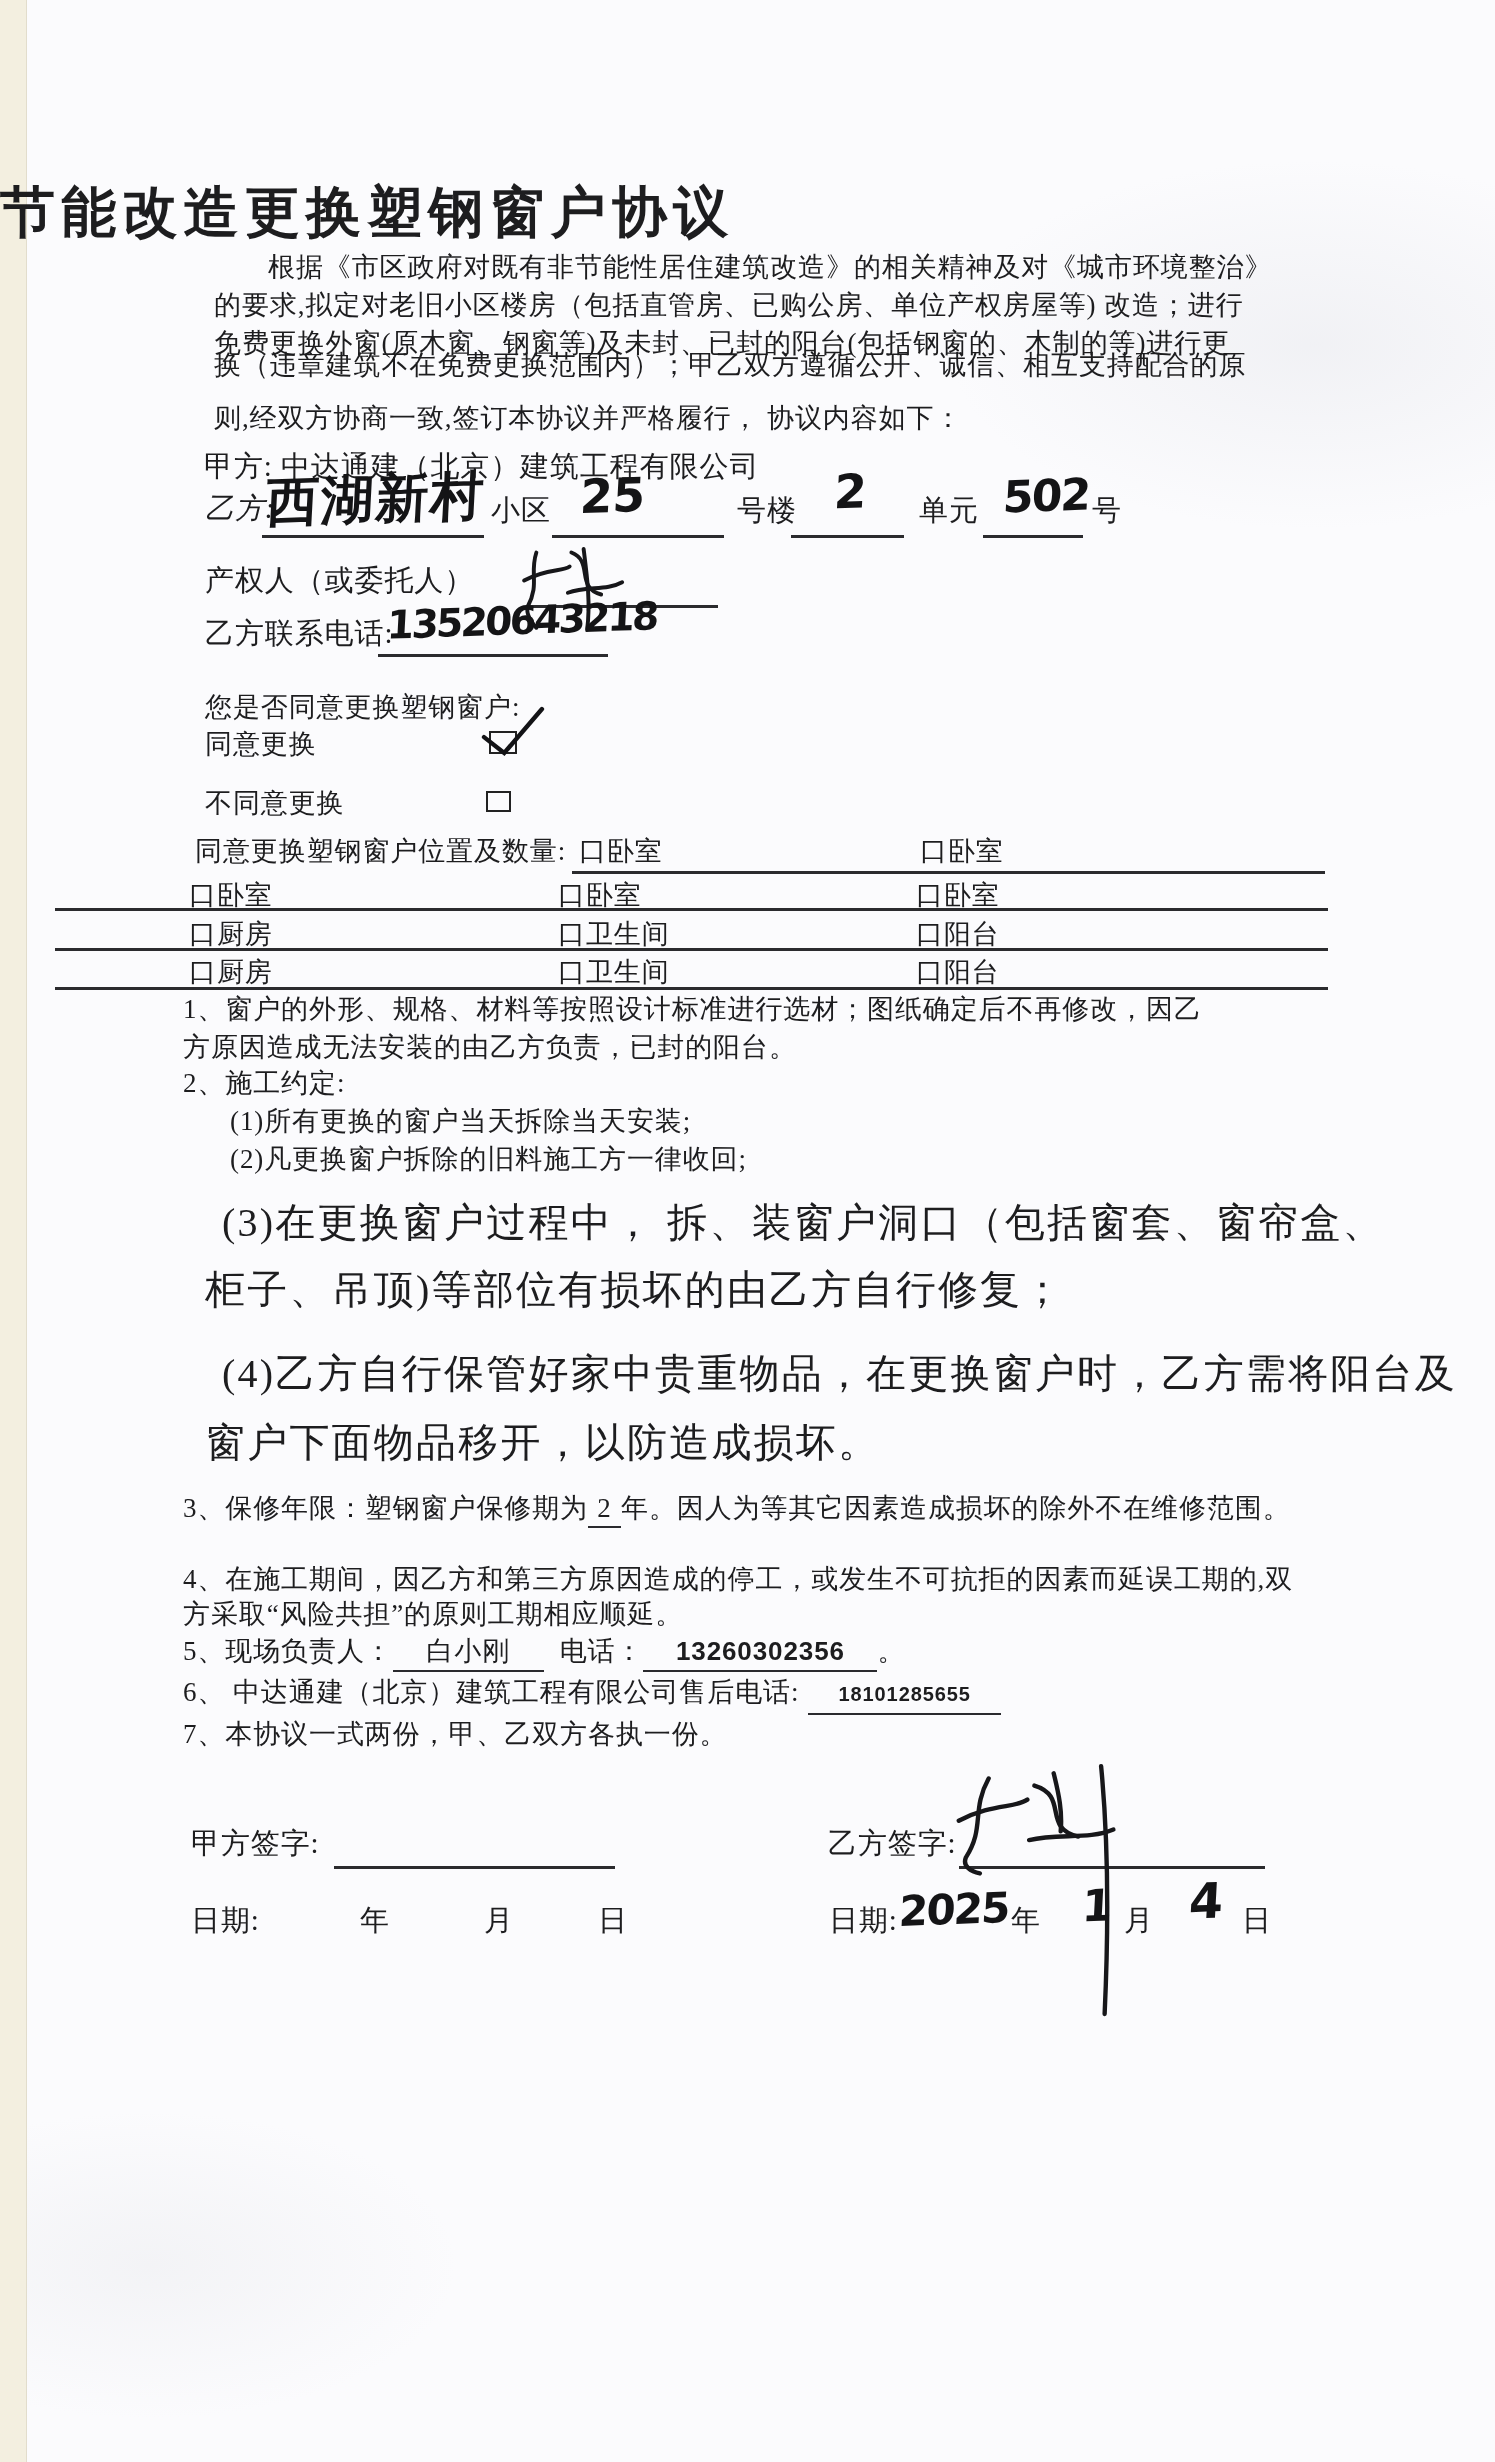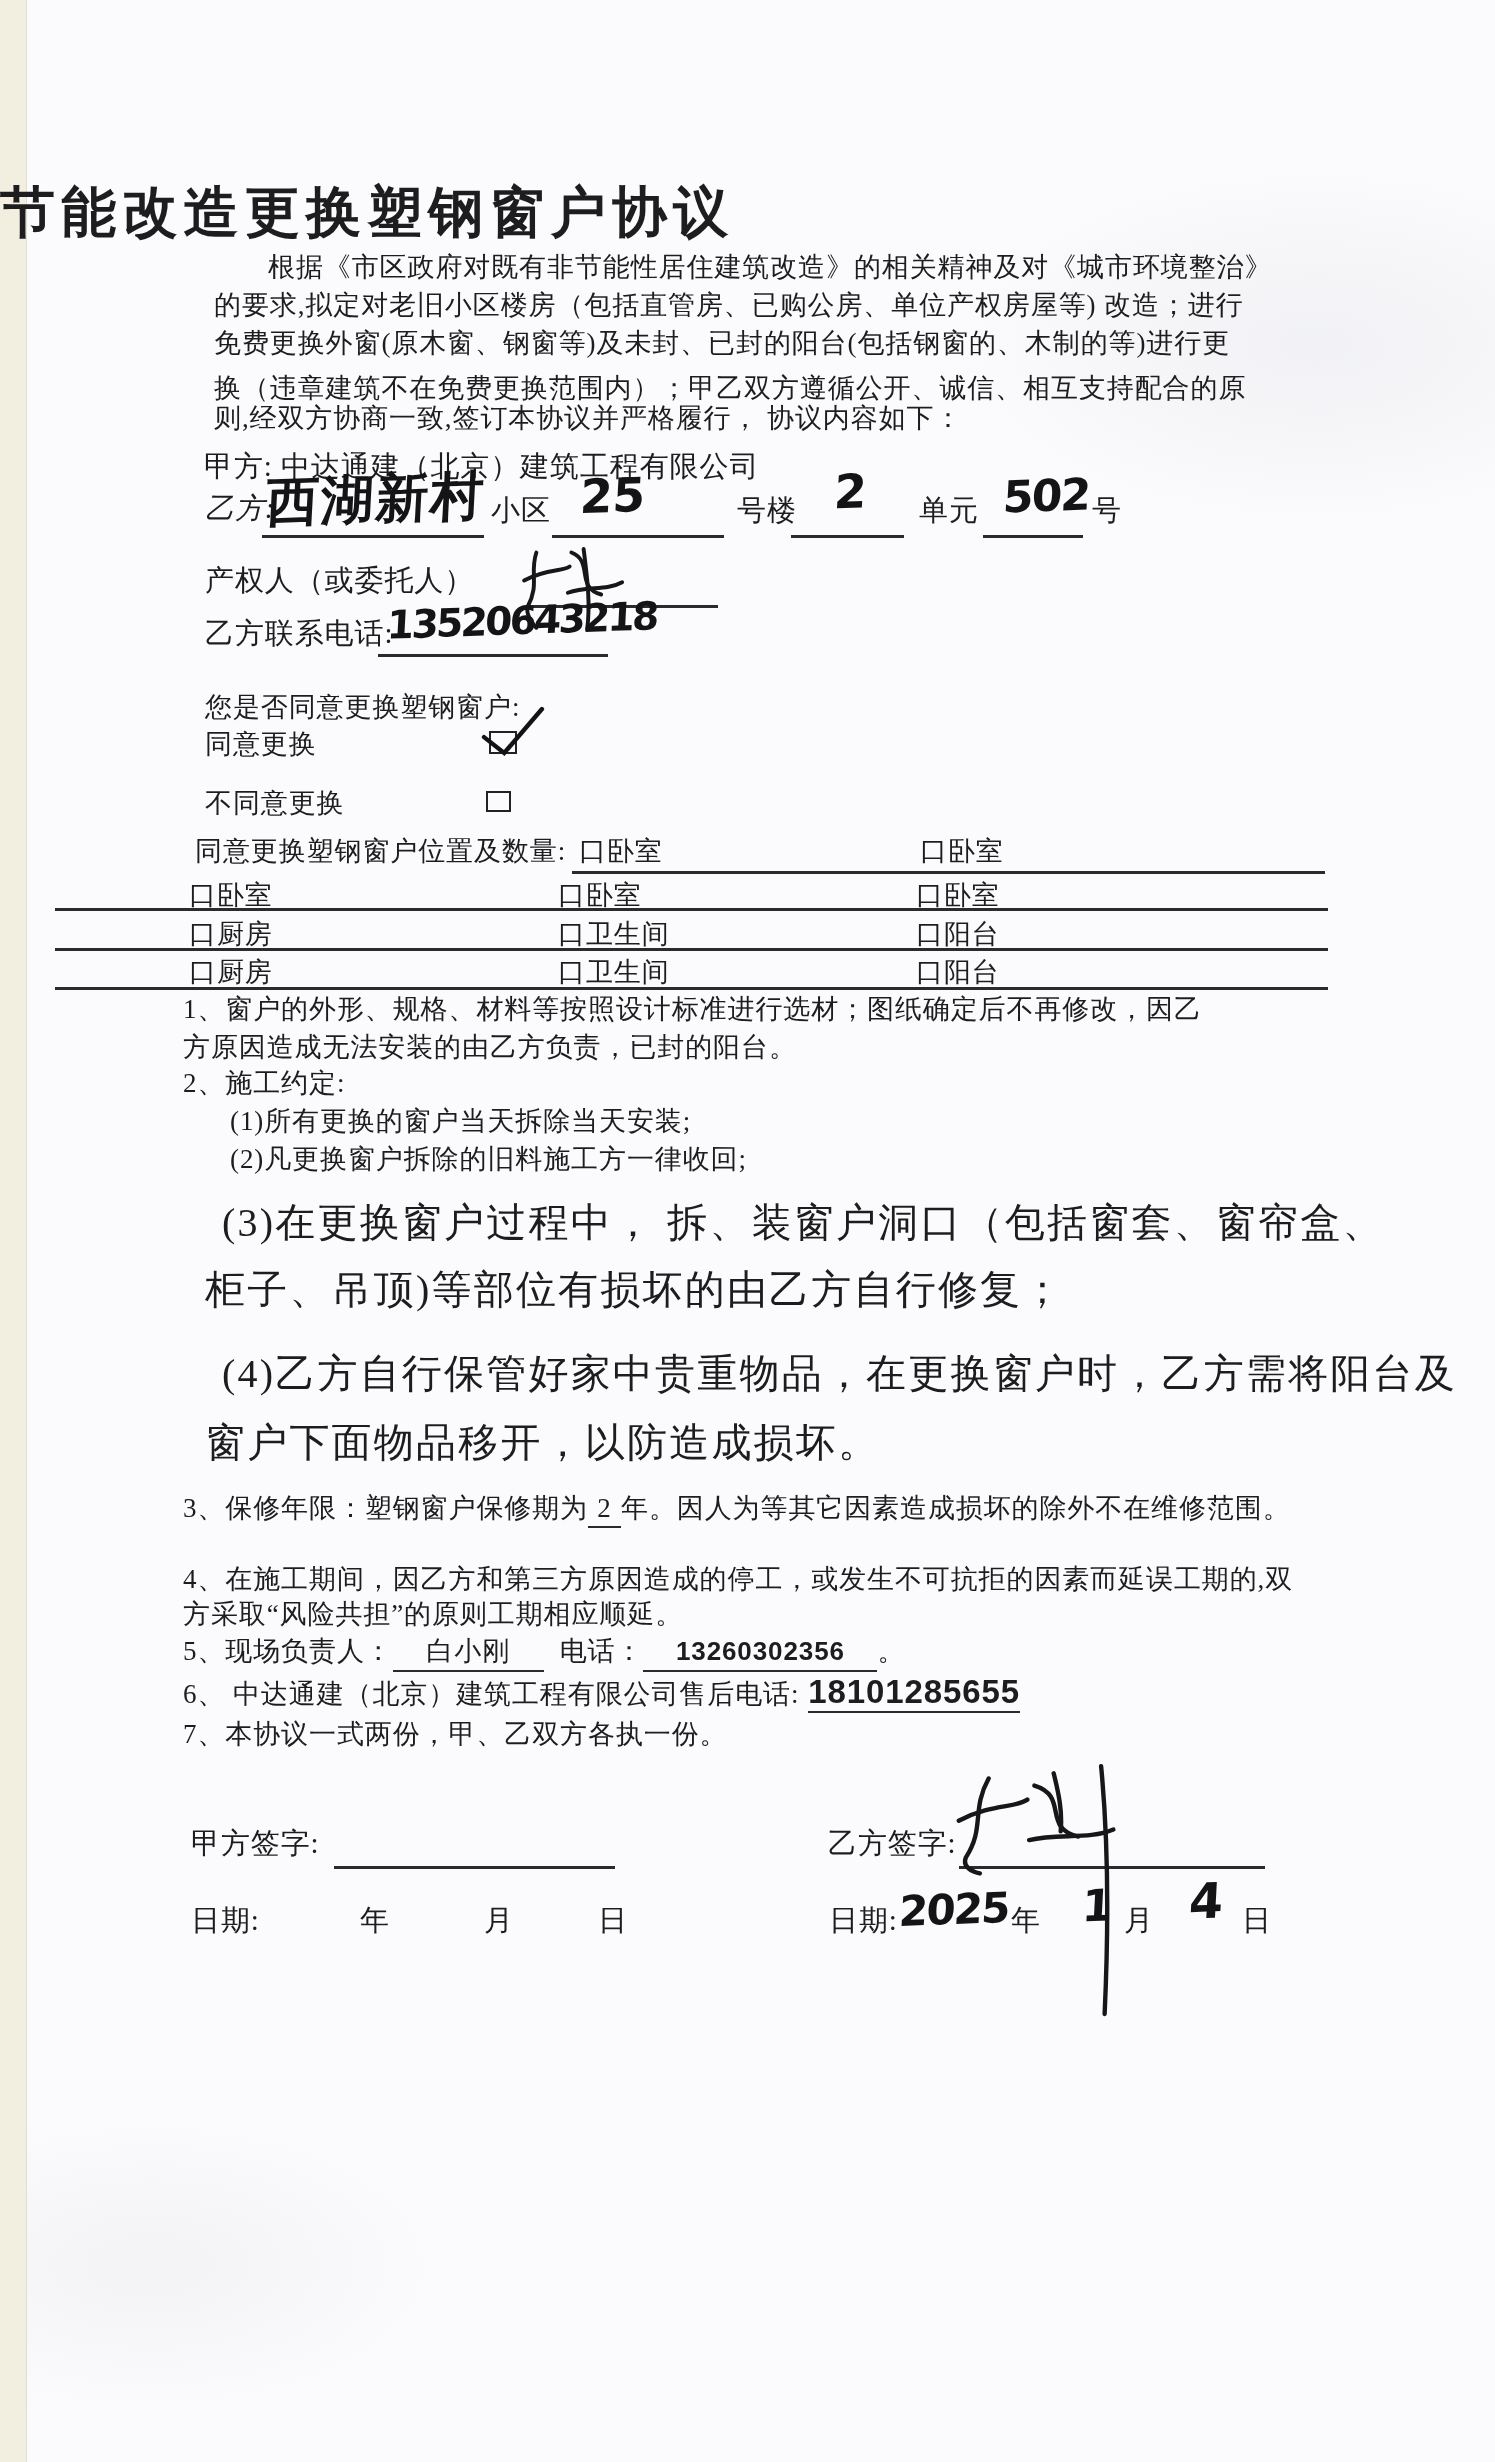--- a/index.html
+++ b/index.html
@@ -29,21 +29,21 @@
 <body>
 
 <div class="page">
   <div class="edge"></div>
 
   <div class="abs title" style="top:176px;left:0;">节能改造更换塑钢窗户协议</div>
 
   <div class="abs t" style="top:286px;left:214px;">的要求,拟定对老旧小区楼房（包括直管房、已购公房、单位产权房屋等) 改造；进行</div>
   <div class="abs t" style="top:248px;left:268px;">根据《市区政府对既有非节能性居住建筑改造》的相关精神及对《城市环境整治》</div>
   <div class="abs t" style="top:324px;left:214px;">免费更换外窗(原木窗、钢窗等)及未封、已封的阳台(包括钢窗的、木制的等)进行更</div>
-  <div class="abs t" style="top:369px;left:214px;text-align:right;">换（违章建筑不在免费更换范围内）；甲乙双方遵循公开、诚信、相互支持配合的原</div>
+  <div class="abs t" style="top:346px;left:214px;text-align:right;">换（违章建筑不在免费更换范围内）；甲乙双方遵循公开、诚信、相互支持配合的原</div>
   <div class="abs t" style="top:399px;left:214px;text-align:right;">则,经双方协商一致,签订本协议并严格履行， 协议内容如下：</div>
 
   <div class="abs t34" style="top:447px;left:204px;">甲方: 中达通建（北京）建筑工程有限公司</div>
 
   <div class="abs t34" style="top:489px;left:205px;font-style:italic;">乙方:</div>
   <span class="abs hw" style="top:464px;left:266px;font-size:53px;letter-spacing:1.8px;">西湖新村</span>
   <div class="hline" style="top:535px;left:262px;width:222px;"></div>
   <div class="abs t34" style="top:491px;left:491px;">小区</div>
   <span class="abs hw" style="top:468px;left:580px;font-size:47px;">25</span>
   <div class="hline" style="top:535px;left:552px;width:172px;"></div>
@@ -115,21 +115,21 @@
     <span>3、保修年限：塑钢窗户保修期为</span><span class="ul" style="min-width:33px;">2</span><span>年。因人为等其它因素造成损坏的除外不在维修范围。</span>
   </div>
 
   <div class="abs t wrap" style="top:1562px;left:183px;width:1136px;line-height:35px;white-space:normal;">4、在施工期间，因乙方和第三方原因造成的停工，或发生不可抗拒的因素而延误工期的,双方采取“风险共担”的原则工期相应顺延。</div>
 
   <div class="abs t" style="top:1632px;left:183px;">
     <span>5、现场负责人：</span><span class="ul" style="min-width:151px;">白小刚</span><span style="padding-left:16px;">电话：</span><span class="ul mono-num" style="min-width:234px;font-size:26px;">13260302356</span><span>。</span>
   </div>
 
   <div class="abs t" style="top:1673px;left:183px;">
-    <span>6、 中达通建（北京）建筑工程有限公司售后电话:</span><span class="ul mono-num" style="min-width:193px;font-size:33px;margin-left:8.8px;">18101285655</span>
+    <span>6、 中达通建（北京）建筑工程有限公司售后电话:</span><span class="ul mono-num" style="min-width:193px;font-size:20px;margin-left:8.8px;">18101285655</span>
   </div>
 
   <div class="abs t" style="top:1715px;left:183px;">7、本协议一式两份，甲、乙双方各执一份。</div>
 
   <div class="abs t34" style="top:1824px;left:191px;">甲方签字:</div>
   <div class="hline" style="top:1866px;left:334px;width:281px;"></div>
 
   <div class="abs t34" style="top:1824px;left:828px;">乙方签字:</div>
   <div class="hline" style="top:1866px;left:959px;width:306px;"></div>
   <svg class="abs" style="top:1759px;left:950px;" width="246" height="264" viewBox="0 0 280 300">

